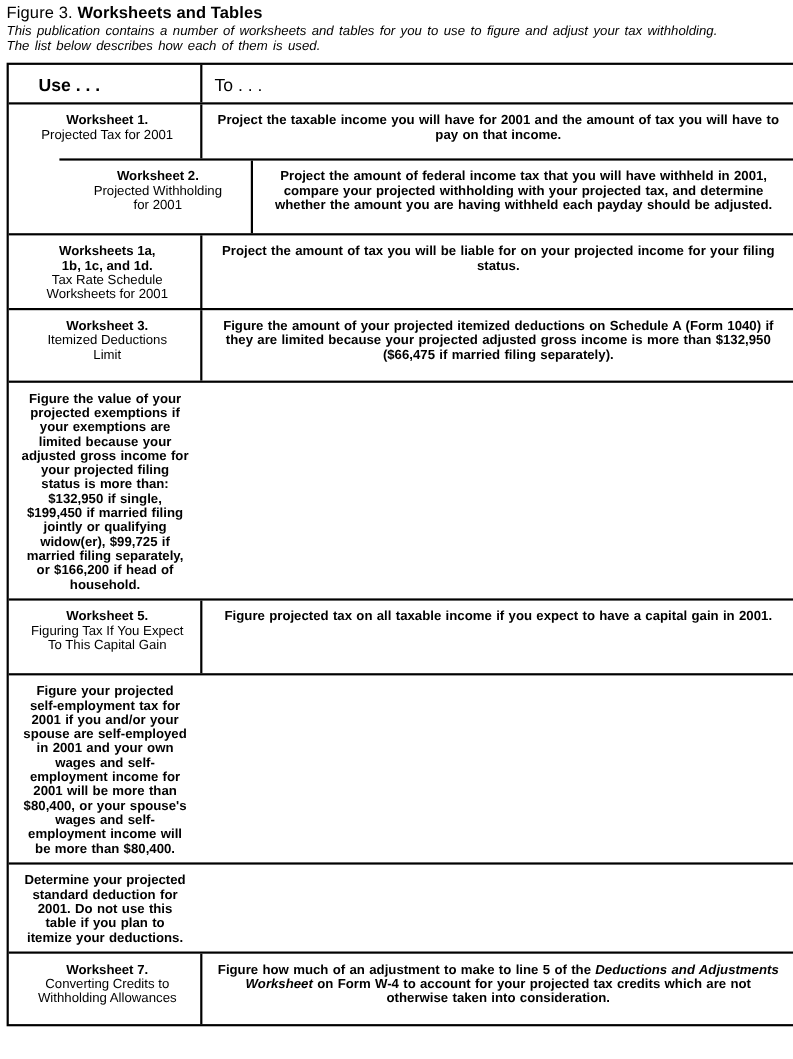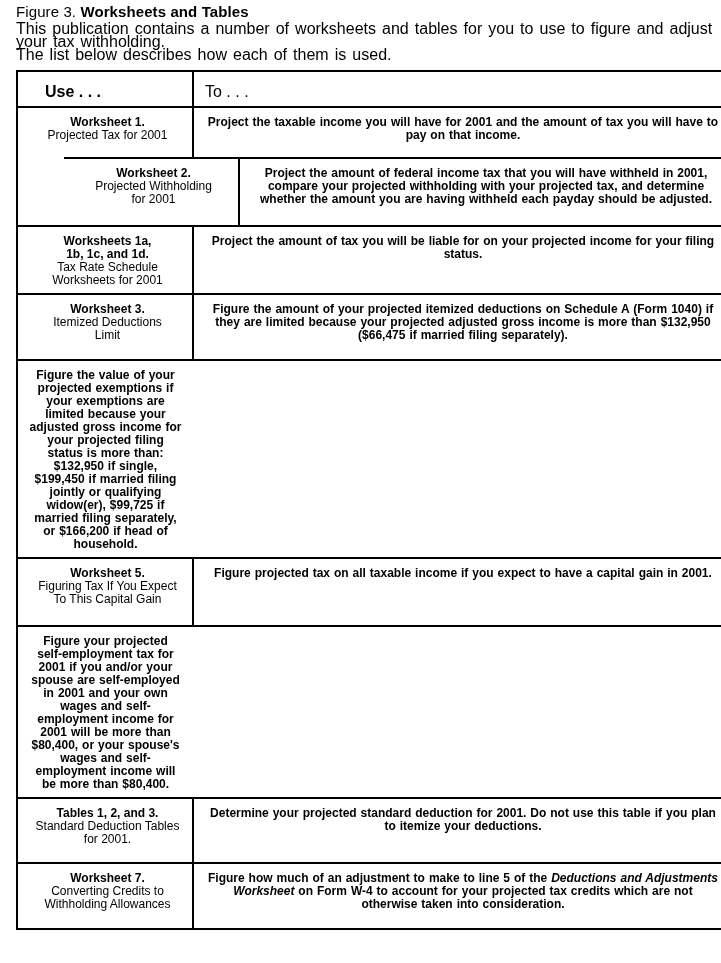--- a/index.html
+++ b/index.html
@@ -10,36 +10,37 @@
     font-family: "Liberation Sans", sans-serif;
   }
   .page {
     position: relative;
     width: 721px;
     height: 963px;
     background: #ffffff;
     overflow: hidden;
   }
   .content {
-    padding: 2px 0 0 16px;
+    padding: 2px 0 0 6px;
   }
   .fig-title-line {
     font-size: 15px;
     line-height: 17px;
     margin: 1px 0 2px 0;
     letter-spacing: 0.1px;
   }
   .fig-label { font-weight: 400; }
   .fig-title { font-weight: 700; }
   .intro {
-    font-size: 16px;
+    font-size: 12px;
     line-height: 13px;
     white-space: pre-line;
     word-spacing: 1.6px;
     margin: 0 0 9px 0;
+    font-style: italic;
   }
   .wtable {
     width: 715px;
     border: 2px solid #000000;
     background: #ffffff;
   }
   .thead, .trow {
     display: grid;
     grid-template-columns: 176px 1fr;
   }
@@ -168,25 +169,20 @@
     </div>
   </div>
 
   <div class="trow">
     <div class="cell-to">
       <span class="wdesc"><span>Figure your projected self-employment tax for 2001 if you and/or your spouse are self-employed in 2001 and your own wages and self-employment income for 2001 will be more than $80,400, or your spouse's wages and self-employment income will be more than $80,400.</span></span>
     </div>
   </div>
 
   <div class="trow">
-    <div class="cell-use">
-      <div class="wname">Tables 1, 2, and 3.</div>
-      <div class="wsub">Standard Deduction Tables
-for 2001.</div>
-    </div>
     <div class="cell-to">
       <span class="wdesc"><span>Determine your projected standard deduction for 2001. Do not use this table if you plan to itemize your deductions.</span></span>
     </div>
   </div>
 
   <div class="trow">
     <div class="cell-use">
       <div class="wname">Worksheet 7.</div>
       <div class="wsub">Converting Credits to
 Withholding Allowances</div>

